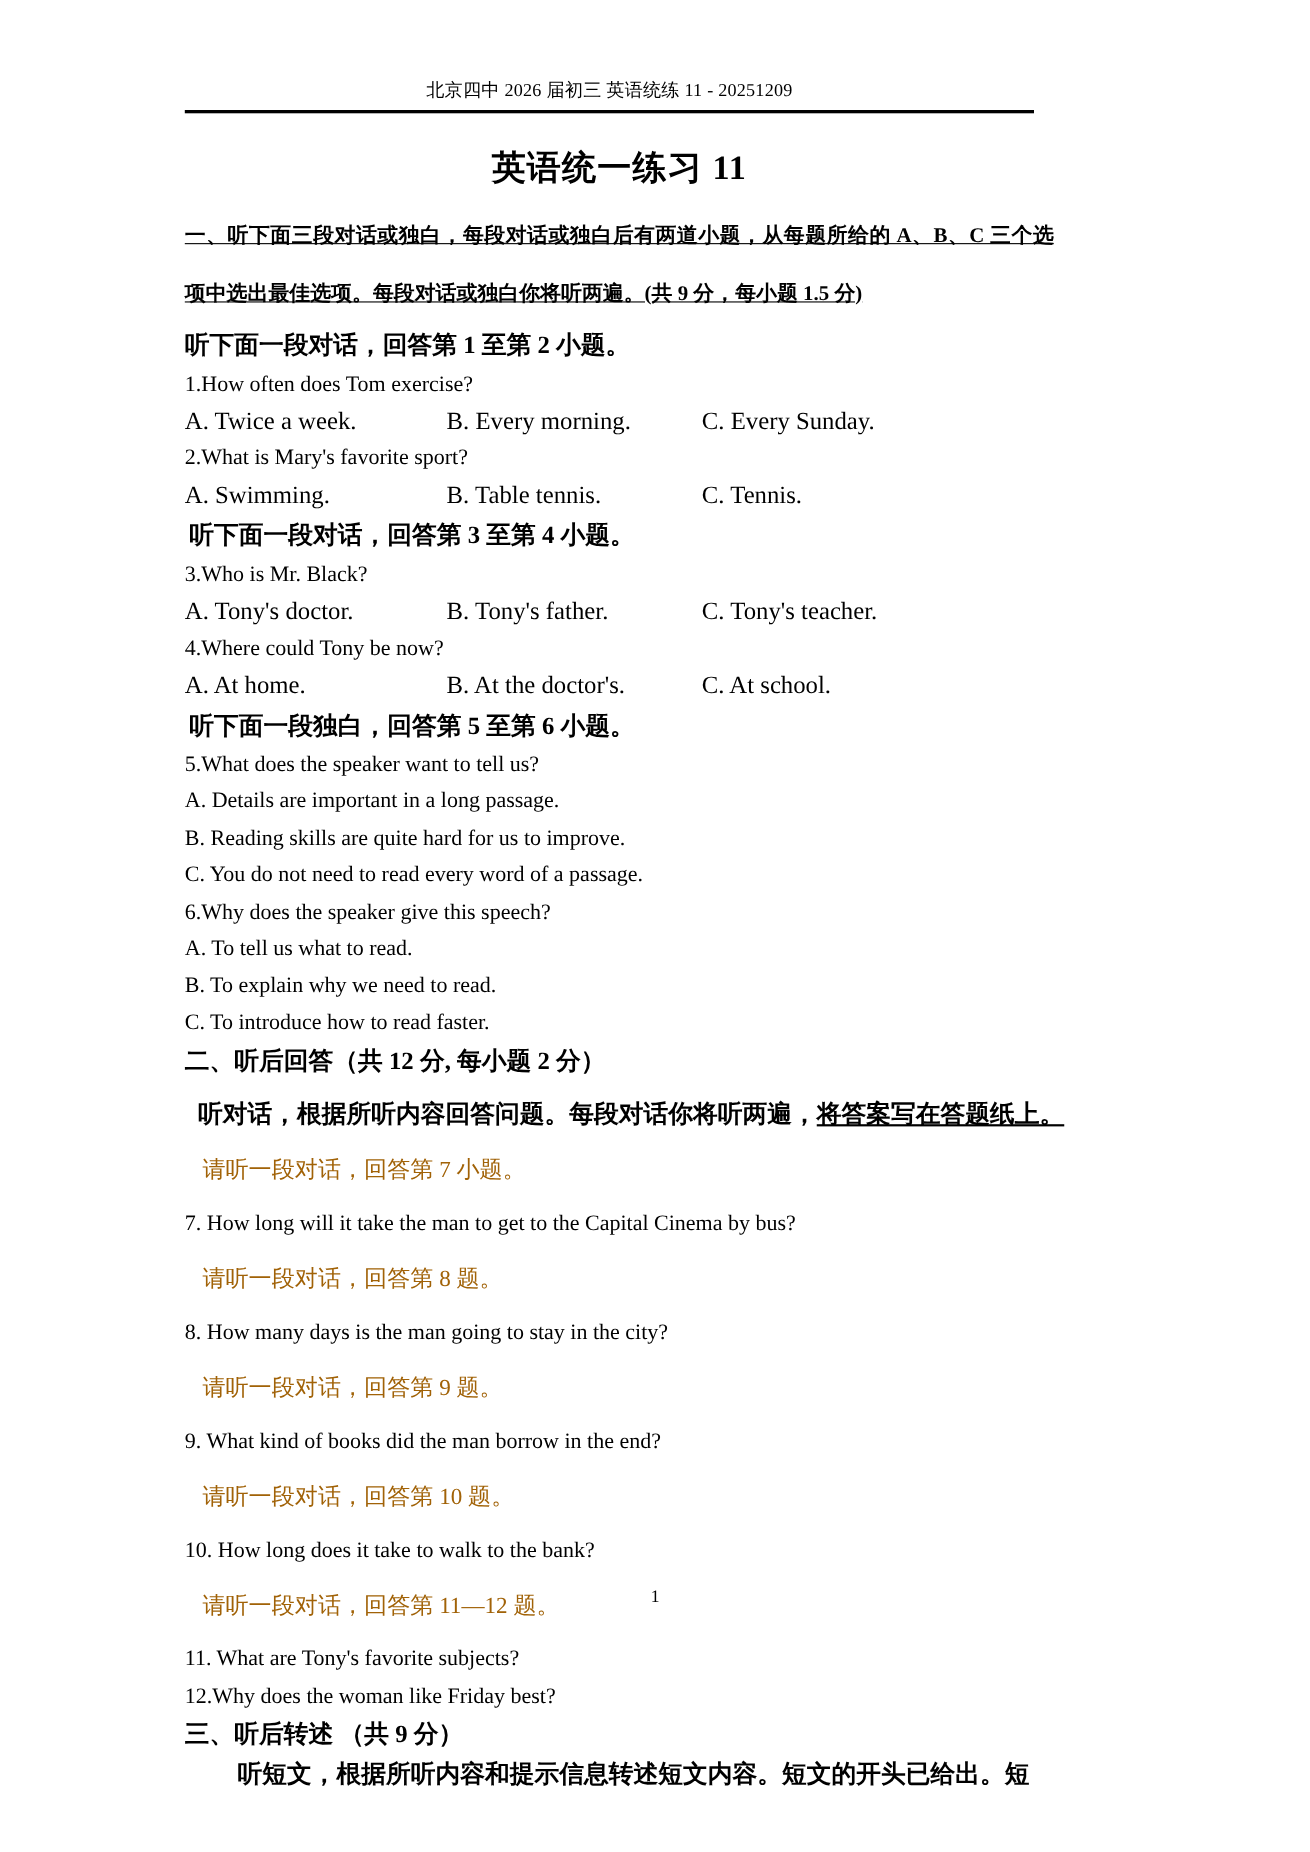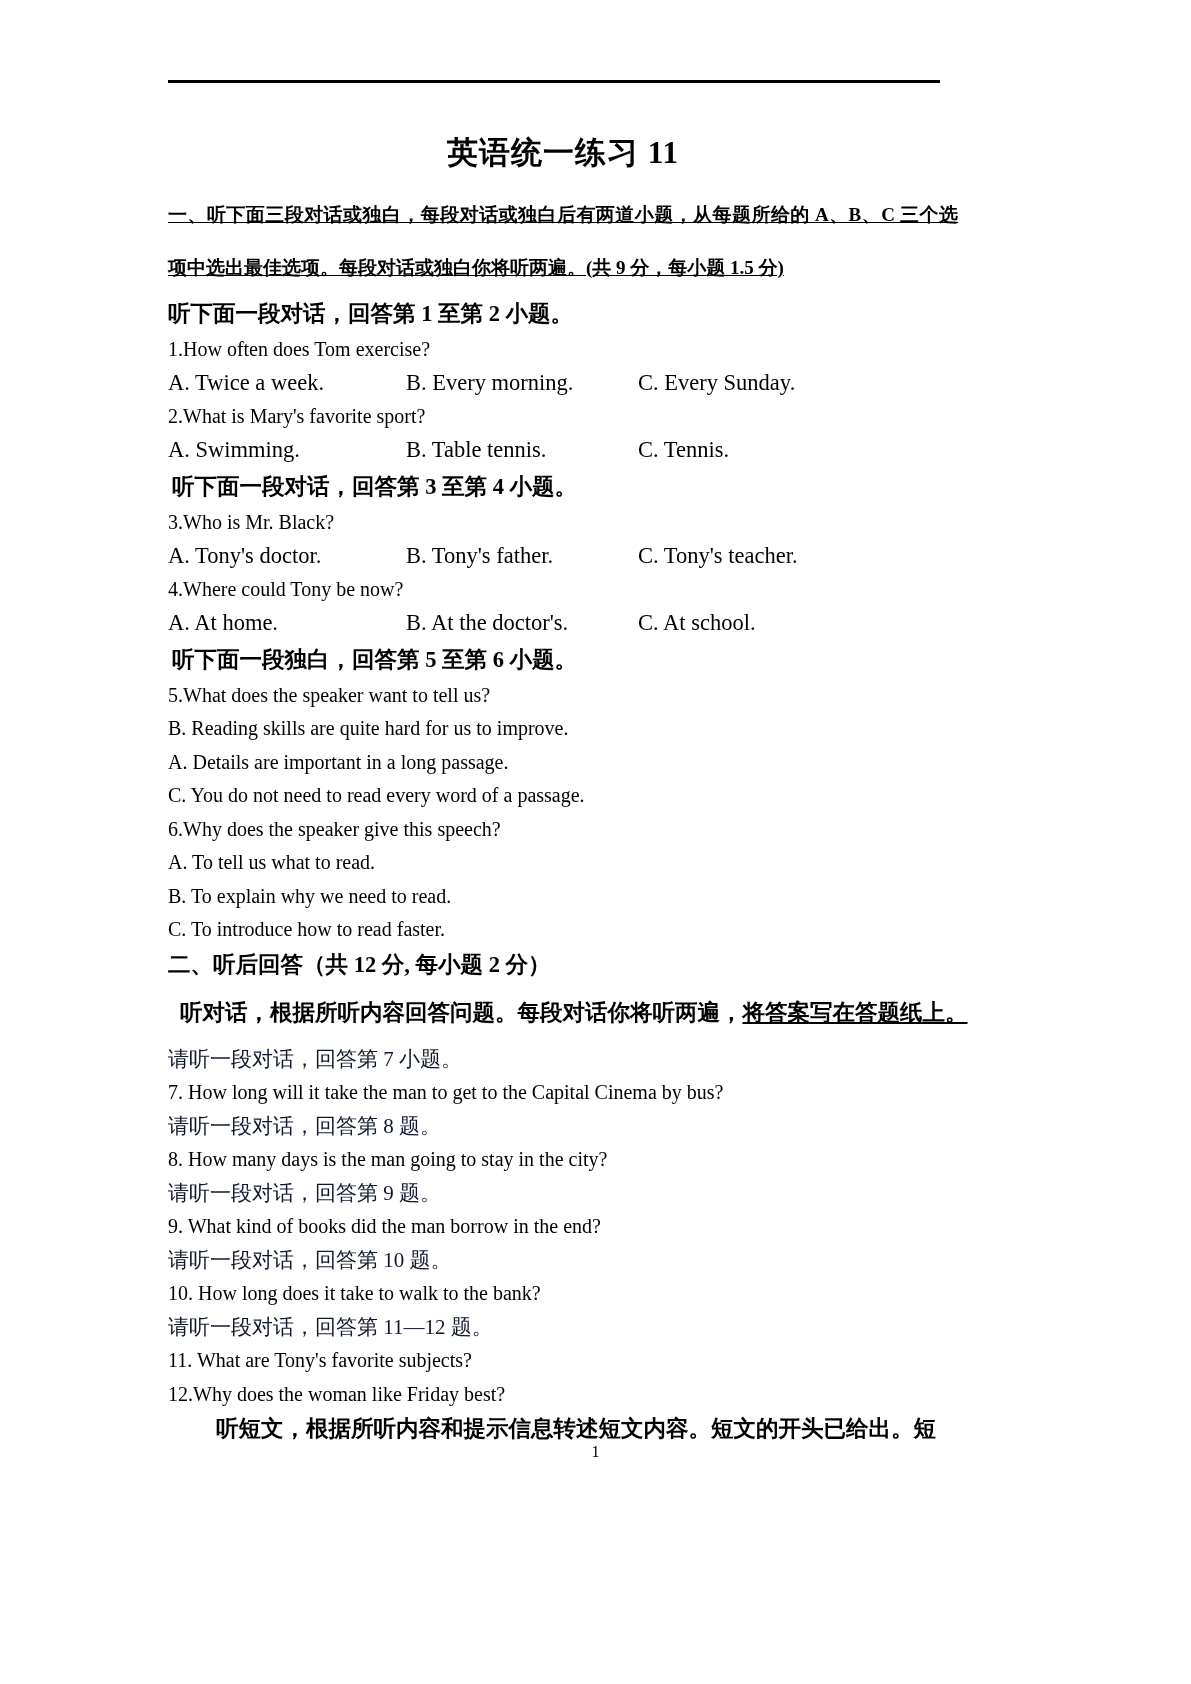--- a/index.html
+++ b/index.html
@@ -120,22 +120,22 @@
   }
   .directive u {
     text-decoration: underline;
     text-underline-offset: 2px;
   }
 
   
   .cue {
     font-size: 21px;
     line-height: 33.5px;
-    margin: 0;
-    color: #0f172a;
+    margin: 16px;
+    color: #a16207;
     white-space: nowrap;
   }
 
   .para-indent {
     font-size: 22.5px;
     font-weight: bold;
     line-height: 36px;
     margin: 0;
     padding-left: 48px;
     white-space: nowrap;
@@ -151,20 +151,21 @@
     font-size: 16px;
     line-height: 1;
   }
 </style>
 </head>
 <body>
 
 <div class="page">
 
   <div class="header-wrap">
+    <div class="header-text">北京四中 2026 届初三  英语统练 11 - 20251209</div>
     <div class="header-rule"></div>
   </div>
 
   <div class="content">
 
     <div class="doc-title">英语统一练习 11</div>
 
     <div class="block-bold">一、听下面三段对话或独白，每段对话或独白后有两道小题，从每题所给的 A、B、C 三个选项中选出最佳选项。每段对话或独白你将听两遍。(共 9 分，每小题 1.5 分)</div>
 
     <div class="listen-head">听下面一段对话，回答第 1 至第 2 小题。</div>
@@ -195,22 +196,22 @@
     <div class="qline">4.Where could Tony be now?</div>
     <div class="opts">
       <span class="oa">A. At home.</span>
       <span class="ob">B. At the doctor's.</span>
       <span class="oc">C. At school.</span>
     </div>
 
     <div class="listen-head indent">听下面一段独白，回答第 5 至第 6 小题。</div>
 
     <div class="qline">5.What does the speaker want to tell us?</div>
+    <div class="qline">A. Details are important in a long passage.</div>
     <div class="qline">B. Reading skills are quite hard for us to improve.</div>
-    <div class="qline">A. Details are important in a long passage.</div>
     <div class="qline">C. You do not need to read every word of a passage.</div>
 
     <div class="qline">6.Why does the speaker give this speech?</div>
     <div class="qline">A. To tell us what to read.</div>
     <div class="qline">B. To explain why we need to read.</div>
     <div class="qline">C. To introduce how to read faster.</div>
 
     <div class="sec-head">二、听后回答（共 12 分, 每小题 2 分）</div>
     <div class="directive"><span>听对话，根据所听内容回答问题。每段对话你将听两遍，</span><u>将答案写在答题纸上。</u></div>
 
@@ -223,19 +224,20 @@
     <div class="cue">请听一段对话，回答第 9 题。</div>
     <div class="qline">9. What kind of books did the man borrow in the end?</div>
 
     <div class="cue">请听一段对话，回答第 10 题。</div>
     <div class="qline">10. How long does it take to walk to the bank?</div>
 
     <div class="cue">请听一段对话，回答第 11—12 题。</div>
     <div class="qline">11. What are Tony's favorite subjects?</div>
     <div class="qline">12.Why does the woman like Friday best?</div>
 
+    <div class="sec-head">三、听后转述 （共 9 分）</div>
     <div class="para-indent">听短文，根据所听内容和提示信息转述短文内容。短文的开头已给出。短</div>
 
   </div>
 
   <div class="page-number">1</div>
 
 </div>
 
 </body></html>

